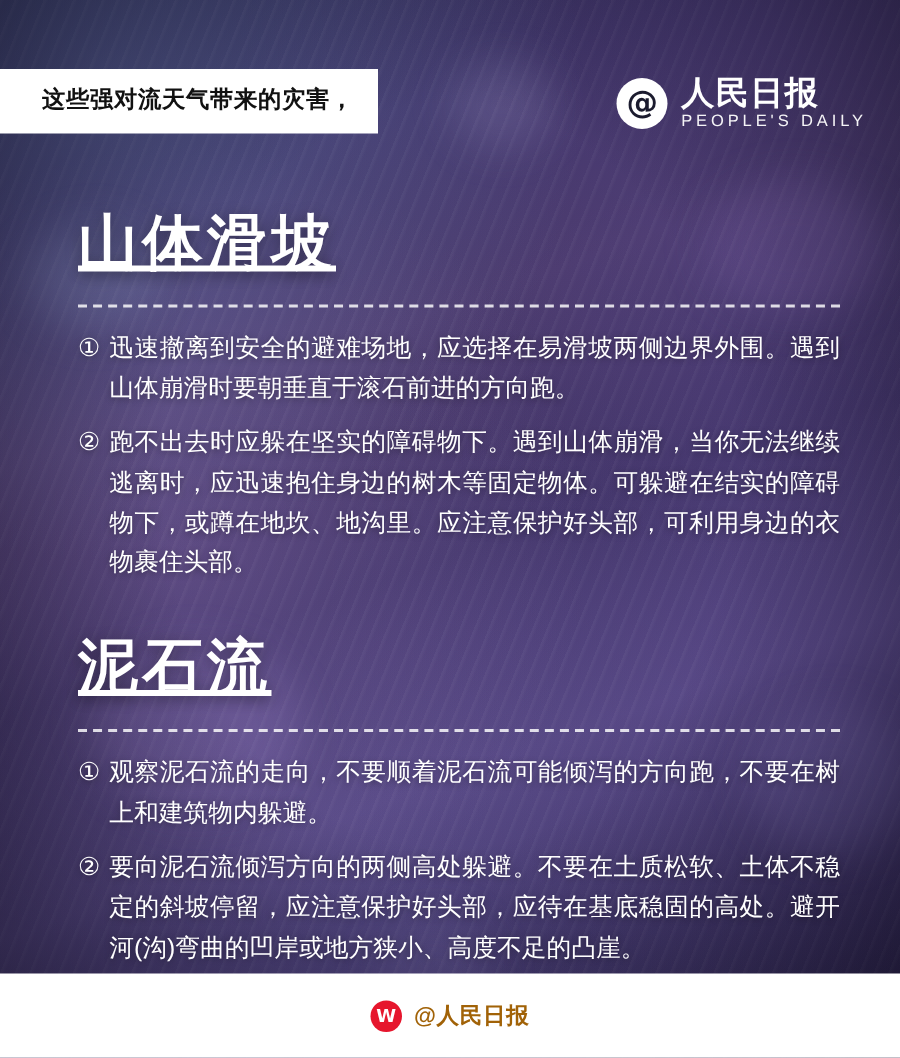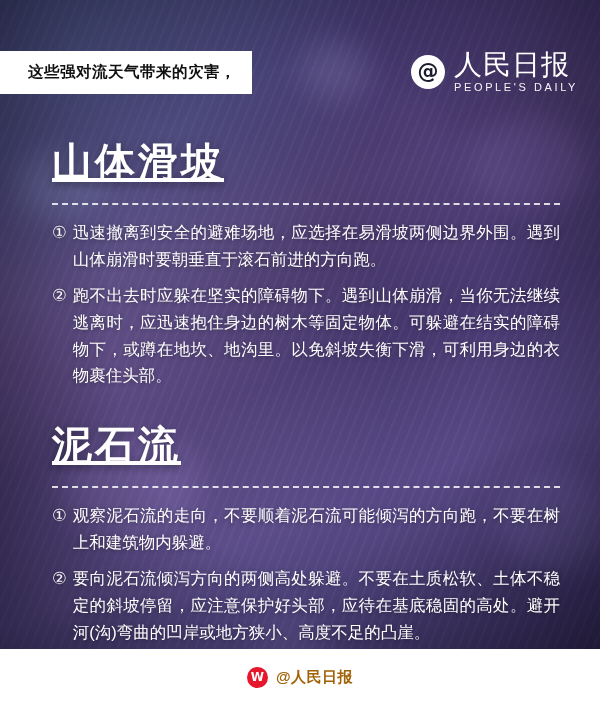--- a/index.html
+++ b/index.html
@@ -32,21 +32,21 @@
   }
   .vignette {
     position: absolute; inset: 0;
     background: radial-gradient(ellipse at 50% 45%, rgba(0,0,0,0) 45%, rgba(10,8,22,0.55) 100%);
     pointer-events: none;
   }
 
   
   .header {
     position: absolute; top: 46px; left: 0; right: 0;
-    display: flex; align-items: flex-end; justify-content: space-between;
+    display: flex; align-items: flex-start; justify-content: space-between;
     padding: 0 22px 0 0;
   }
   .headline-box {
     background: #ffffff;
     color: #111;
     padding: 9px 16px 10px 28px;
     font-size: 15.5px;
     line-height: 1.55;
     font-weight: 700;
     letter-spacing: 0.5px;
@@ -60,21 +60,21 @@
     background: #ffffff;
     position: relative;
     display: flex; align-items: center; justify-content: center;
     flex: 0 0 auto;
   }
   .brand-mark span {
     font-size: 21px; font-weight: 700; color: #1b1b2e;
     font-family: "DejaVu Sans", sans-serif; line-height: 1;
   }
   .brand-text { color: #fff; line-height: 1.05; }
-  .brand-cn { font-size: 28px; font-weight: 400; letter-spacing: 1px; }
+  .brand-cn { font-size: 22px; font-weight: 700; letter-spacing: 1px; }
   .brand-en { font-size: 11px; letter-spacing: 2.6px; margin-top: 3px; opacity: .95; }
 
   
   .content { position: absolute; top: 140px; left: 0; right: 0; padding: 0 40px 0 52px; }
 
   .sec-title {
     color: #ffffff;
     font-size: 40px;
     font-weight: 700;
     letter-spacing: 3px;
@@ -152,21 +152,21 @@
 
     <div class="sec-title">山体滑坡</div>
     <div class="dashrule"></div>
 
     <div class="item">
       <div class="num">①</div>
       <div class="txt">迅速撤离到安全的避难场地，应选择在易滑坡两侧边界外围。遇到山体崩滑时要朝垂直于滚石前进的方向跑。</div>
     </div>
     <div class="item">
       <div class="num">②</div>
-      <div class="txt">跑不出去时应躲在坚实的障碍物下。遇到山体崩滑，当你无法继续逃离时，应迅速抱住身边的树木等固定物体。可躲避在结实的障碍物下，或蹲在地坎、地沟里。以免斜坡失衡下滑，可利用身边的衣物裹住头部。</div>
+      <div class="txt">跑不出去时应躲在坚实的障碍物下。遇到山体崩滑，当你无法继续逃离时，应迅速抱住身边的树木等固定物体。可躲避在结实的障碍物下，或蹲在地坎、地沟里。应注意保护好头部，可利用身边的衣物裹住头部。</div>
     </div>
 
     <div class="sec-title second">泥石流</div>
     <div class="dashrule"></div>
 
     <div class="item">
       <div class="num">①</div>
       <div class="txt">观察泥石流的走向，不要顺着泥石流可能倾泻的方向跑，不要在树上和建筑物内躲避。</div>
     </div>
     <div class="item">

